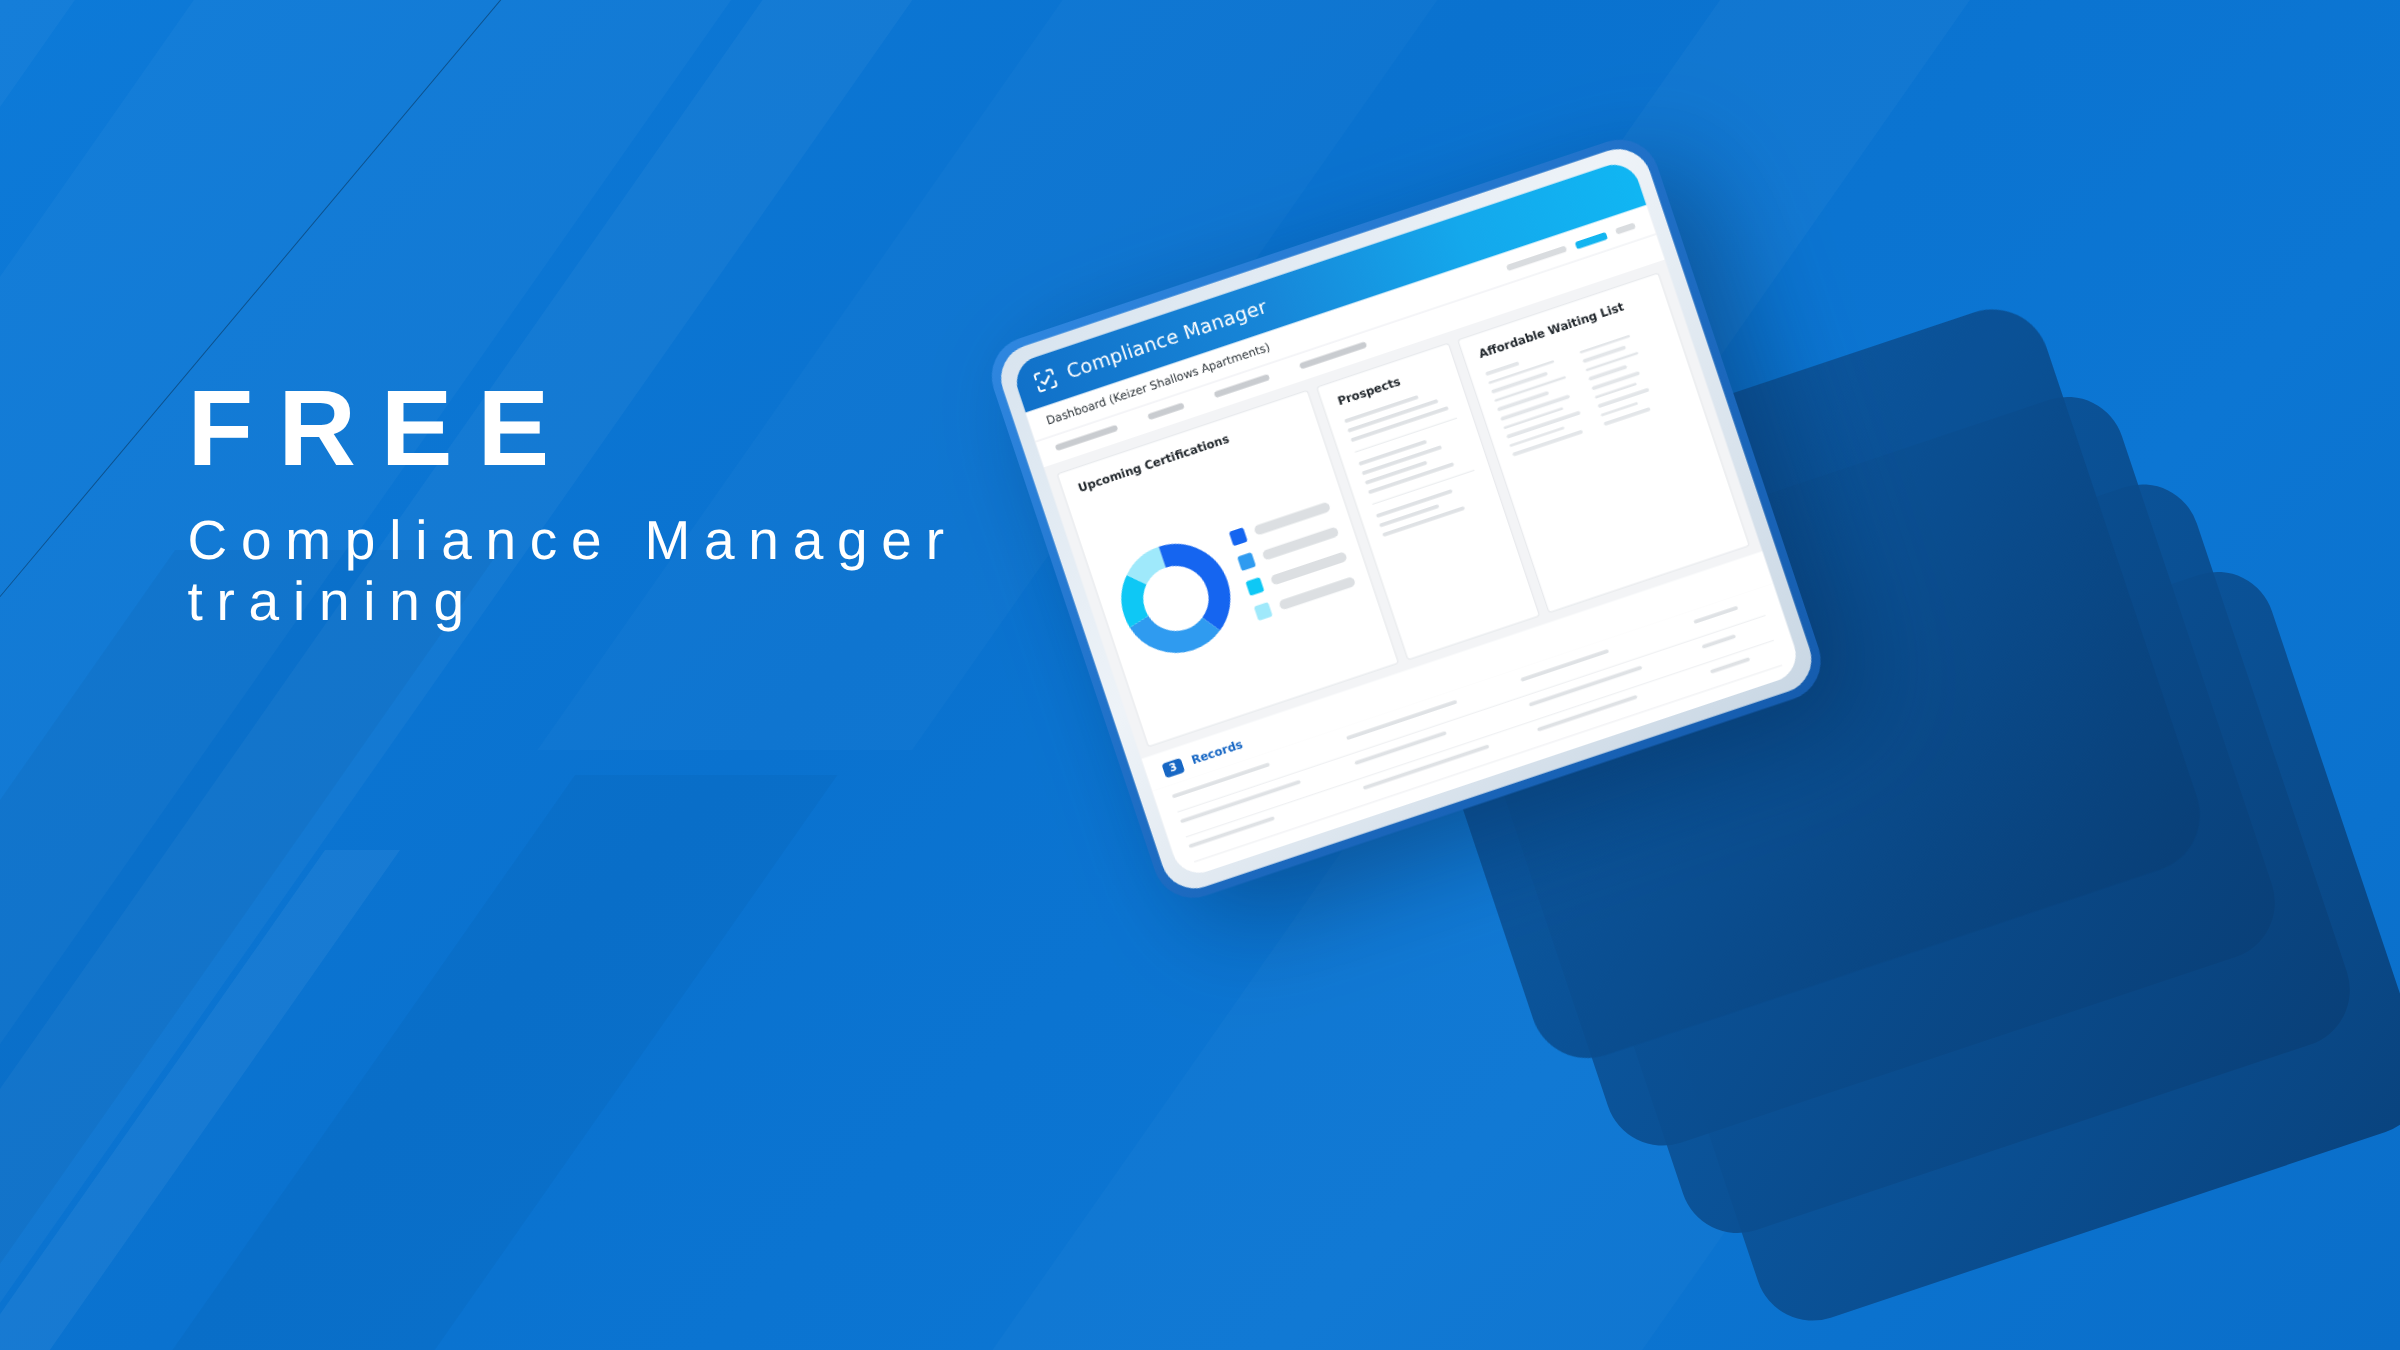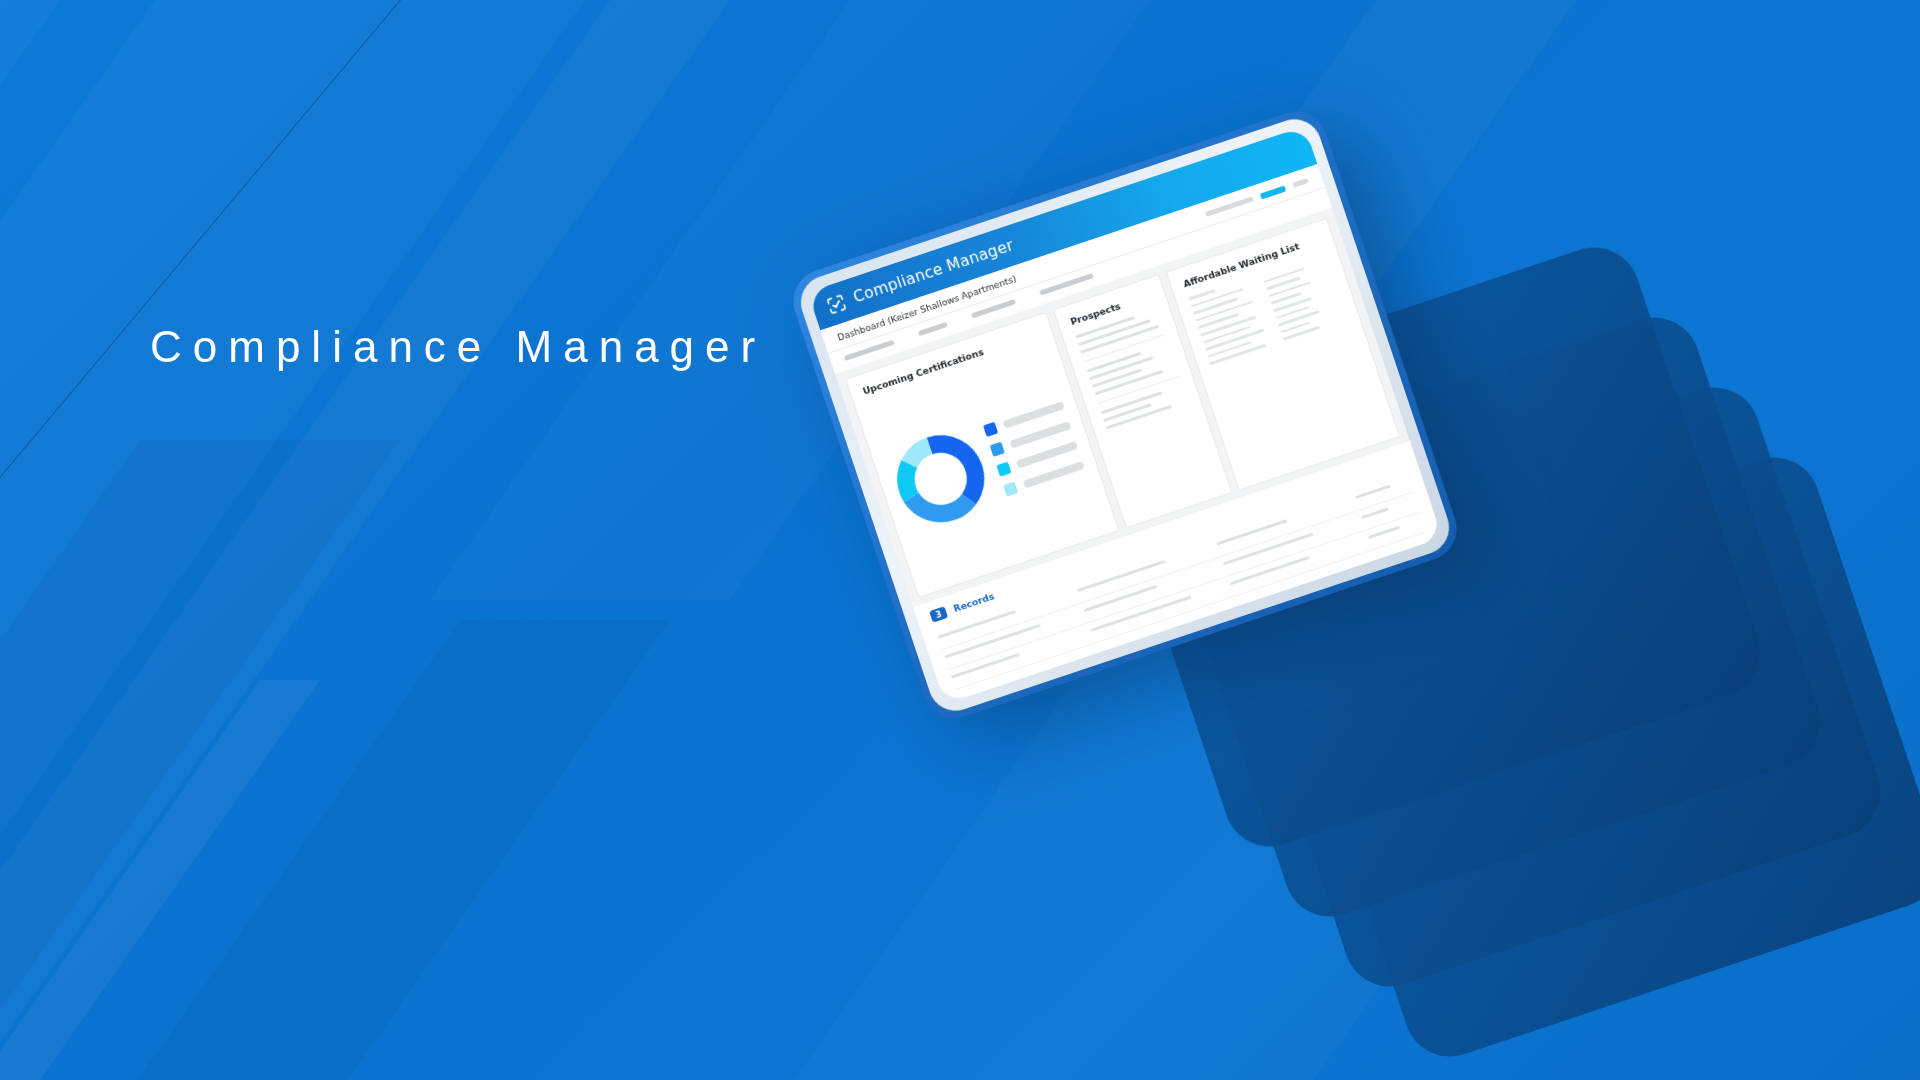--- a/index.html
+++ b/index.html
@@ -243,22 +243,24 @@
   <div class="streak s5"></div>
   <div class="streak s6"></div>
   <div class="streak s7"></div>
   <div class="streak s8"></div>
   <div class="streak s9"></div>
   <div class="streak s10"></div>
   <div class="hairline"></div>
 </div>
 
 <div id="headline">
+  <div id="free-word">FREE</div>
   <div id="sub-line">
     <div>Compliance Manager</div>
+    <div>training</div>
   </div>
 </div>
 
 <div id="stage">
 
   <div class="shadow-card sc4"></div>
   <div class="shadow-card sc3"></div>
   <div class="shadow-card sc2"></div>
   <div class="shadow-card sc1"></div>
 

